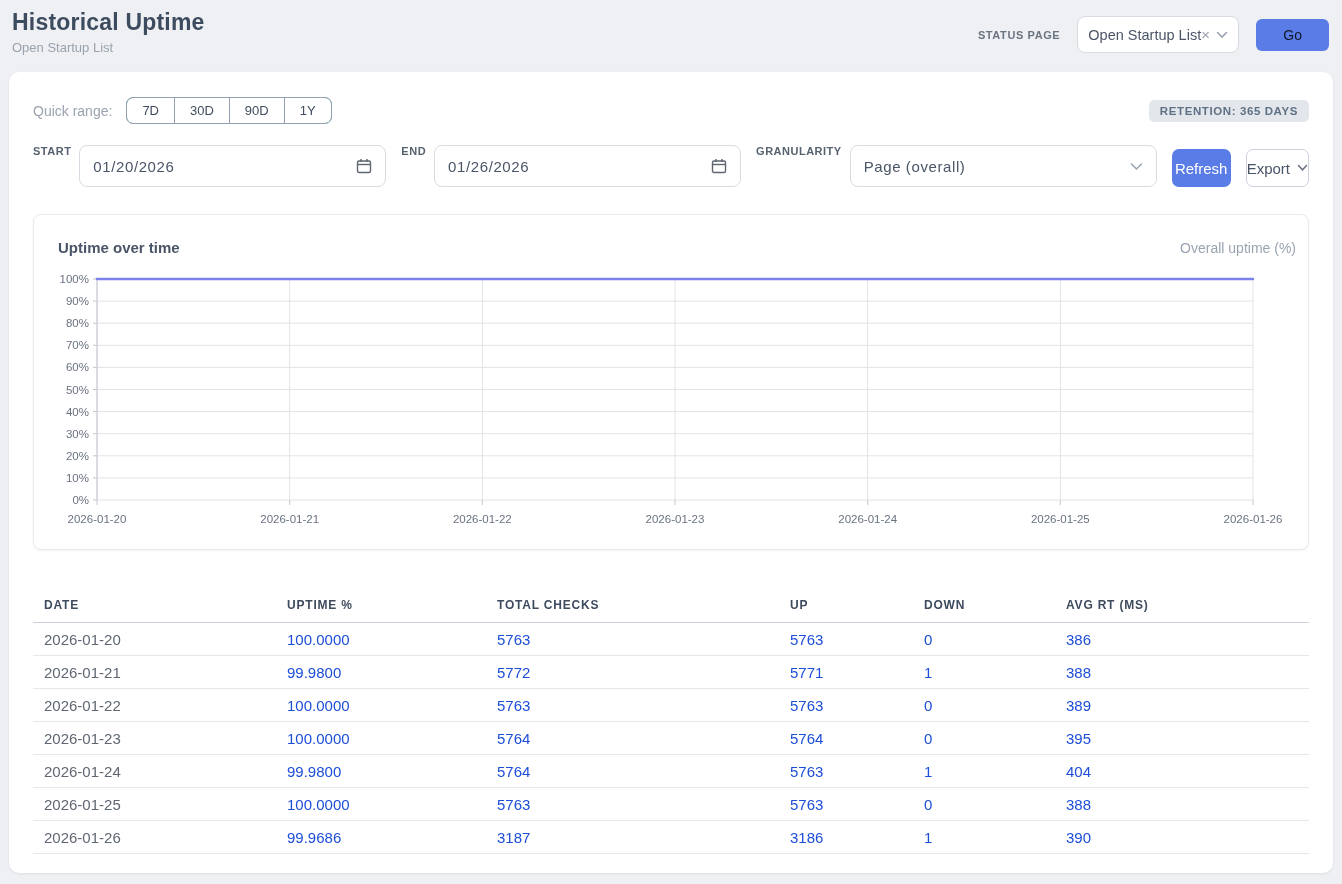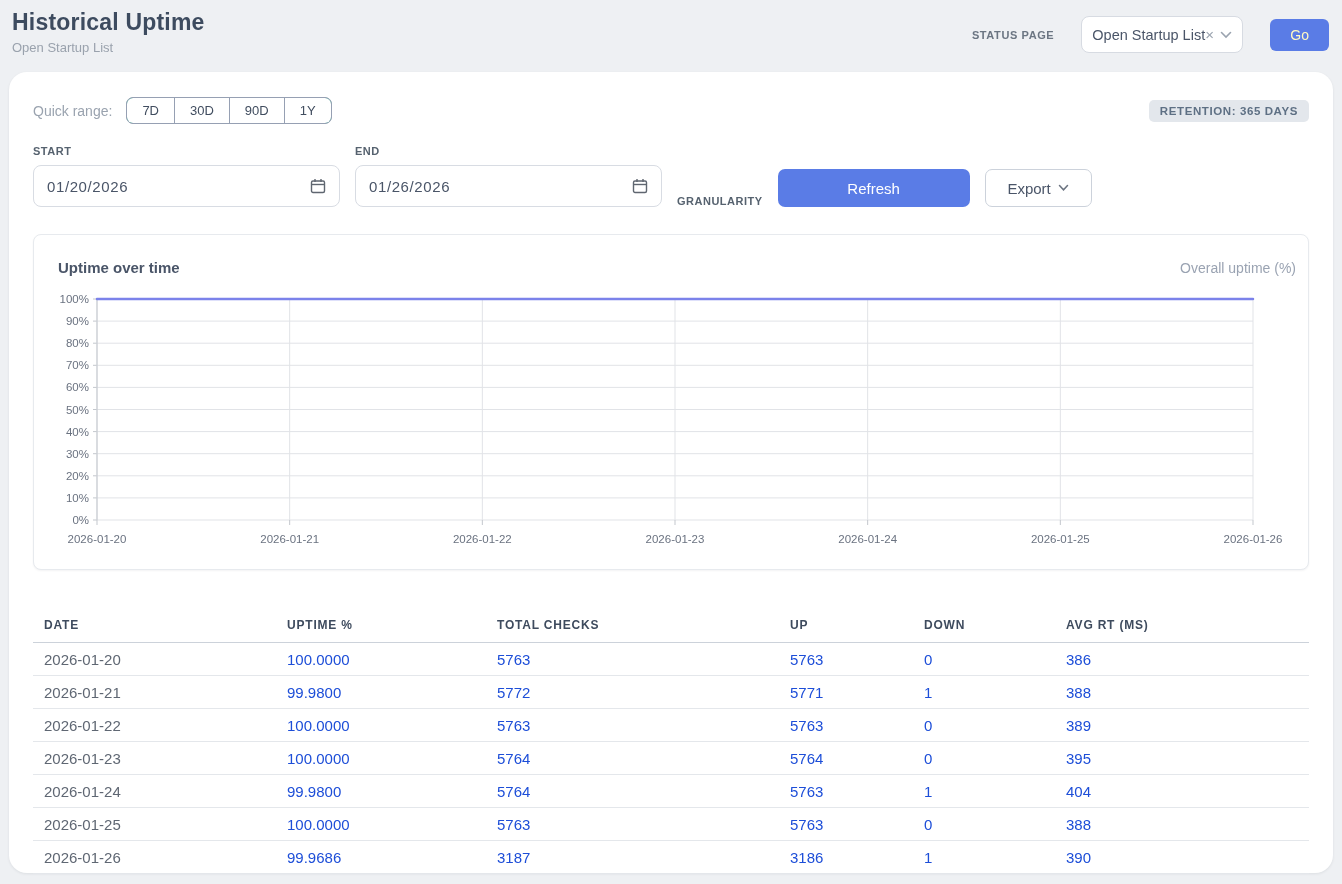--- a/index.html
+++ b/index.html
@@ -11,57 +11,57 @@
     overflow:hidden;
   }
 
   
   .page-header{
     display:flex; justify-content:space-between; align-items:flex-start;
     padding:9px 13px 0 12px;
   }
   .page-title{ font-size:23px; font-weight:700; color:#3d4b5f; letter-spacing:.2px; }
   .page-subtitle{ font-size:13px; color:#9aa2ad; margin-top:4px; }
-  .header-right{ display:flex; align-items:center; gap:27px; margin-top:7px; }
+  .header-right{ display:flex; align-items:center; gap:17px; margin-top:7px; }
   .status-label{ font-size:11px; font-weight:600; color:#6b7582; letter-spacing:.6px; }
   .status-select{
     width:162px; height:37px; background:#fff; border:1px solid #d7dbe2;
     border-radius:8px; display:flex; align-items:center; padding:0 10px; cursor:pointer;
   }
   .status-select .val{ font-size:14.5px; color:#4a5568; white-space:nowrap; }
   .clear-x{ color:#9aa3af; font-size:15px; margin-left:0px; }
   .chev{ margin-left:6px; flex:0 0 auto; }
   .go-btn{
     height:32px; min-width:47px; background:#5a7ce6; border:none; border-radius:6px;
-    color:#fef9c3; font-size:14px; cursor:pointer; padding:0 20px;
+    color:#0f172a; font-size:14px; cursor:pointer; padding:0 27px;
   }
 
   
   .panel{
     position:absolute; left:9px; top:72px; width:1324px; height:801px;
-    background:#fff; border-radius:18px; box-shadow:0 1px 3px rgba(16,24,40,.08);
+    background:#fff; border-radius:10px; box-shadow:0 1px 3px rgba(16,24,40,.08);
     padding:25px 24px;
   }
 
   .row1{ display:flex; justify-content:space-between; align-items:center; }
   .qr{ display:flex; align-items:center; gap:14px; }
   .qr-label{ font-size:14px; color:#9aa3af; }
   .seg{ display:flex; border:1px solid #96a0b3; border-radius:7px; overflow:hidden; background:#0f766e; }
   .seg button{
     border:none; border-left:1px solid #96a0b3; background:#fff; cursor:pointer;
     font-size:13px; color:#414d5f; padding:5px 15px; font-family:inherit;
   }
   .seg button:first-child{ border-left:none; }
   .badge{
     background:#e3e7ec; color:#5e7084; font-size:11.5px; font-weight:700;
     letter-spacing:.6px; padding:5px 11px; border-radius:5px;
   }
 
   .row2{ display:flex; gap:15px; align-items:flex-end; margin-top:21px; }
-  .field{ display:flex; flex-direction:column; gap:8px; }
+  .field{ display:flex; gap:8px; }
   .field-label{ font-size:11px; font-weight:600; color:#56626f; letter-spacing:.5px; }
   .input{
     width:307px; height:42px; border:1px solid #d8dce3; border-radius:8px; background:#fff;
     display:flex; align-items:center; justify-content:space-between; padding:0 13px; cursor:text;
   }
   .input .val{ font-size:15px; color:#4a5568; letter-spacing:.6px; }
   .select{ cursor:pointer; }
   .refresh-btn{
     width:192px; height:38px; background:#5a7ce6; border:none; border-radius:7px;
     color:#fff; font-size:15px; cursor:pointer; font-family:inherit;
@@ -147,20 +147,26 @@
         <svg width="16" height="16" viewBox="0 0 16 16">
             <rect x="1.5" y="3" width="13" height="11.5" rx="1.5" fill="none" stroke="#5f6670" stroke-width="1.4"></rect>
             <line x1="1.5" y1="6.5" x2="14.5" y2="6.5" stroke="#5f6670" stroke-width="1.4"></line>
             <line x1="5" y1="1" x2="5" y2="4" stroke="#5f6670" stroke-width="1.4"></line>
             <line x1="11" y1="1" x2="11" y2="4" stroke="#5f6670" stroke-width="1.4"></line>
           </svg>
       </div>
     </div>
     <div class="field">
       <span class="field-label">GRANULARITY</span>
+      <div class="input select">
+        <span class="val">Page (overall)</span>
+        <svg width="13" height="9" viewBox="0 0 13 9">
+            <polyline points="1.5,2 6.5,7 11.5,2" fill="none" stroke="#9aa3af" stroke-width="1.5" stroke-linecap="round"></polyline>
+          </svg>
+      </div>
     </div>
     <button class="refresh-btn">Refresh</button>
     <button class="export-btn">
       <span>Export</span>
       <svg width="11" height="8" viewBox="0 0 11 8">
           <polyline points="1.5,1.5 5.5,5.8 9.5,1.5" fill="none" stroke="#6b7380" stroke-width="1.5" stroke-linecap="round"></polyline>
         </svg>
     </button>
   </div>
 

